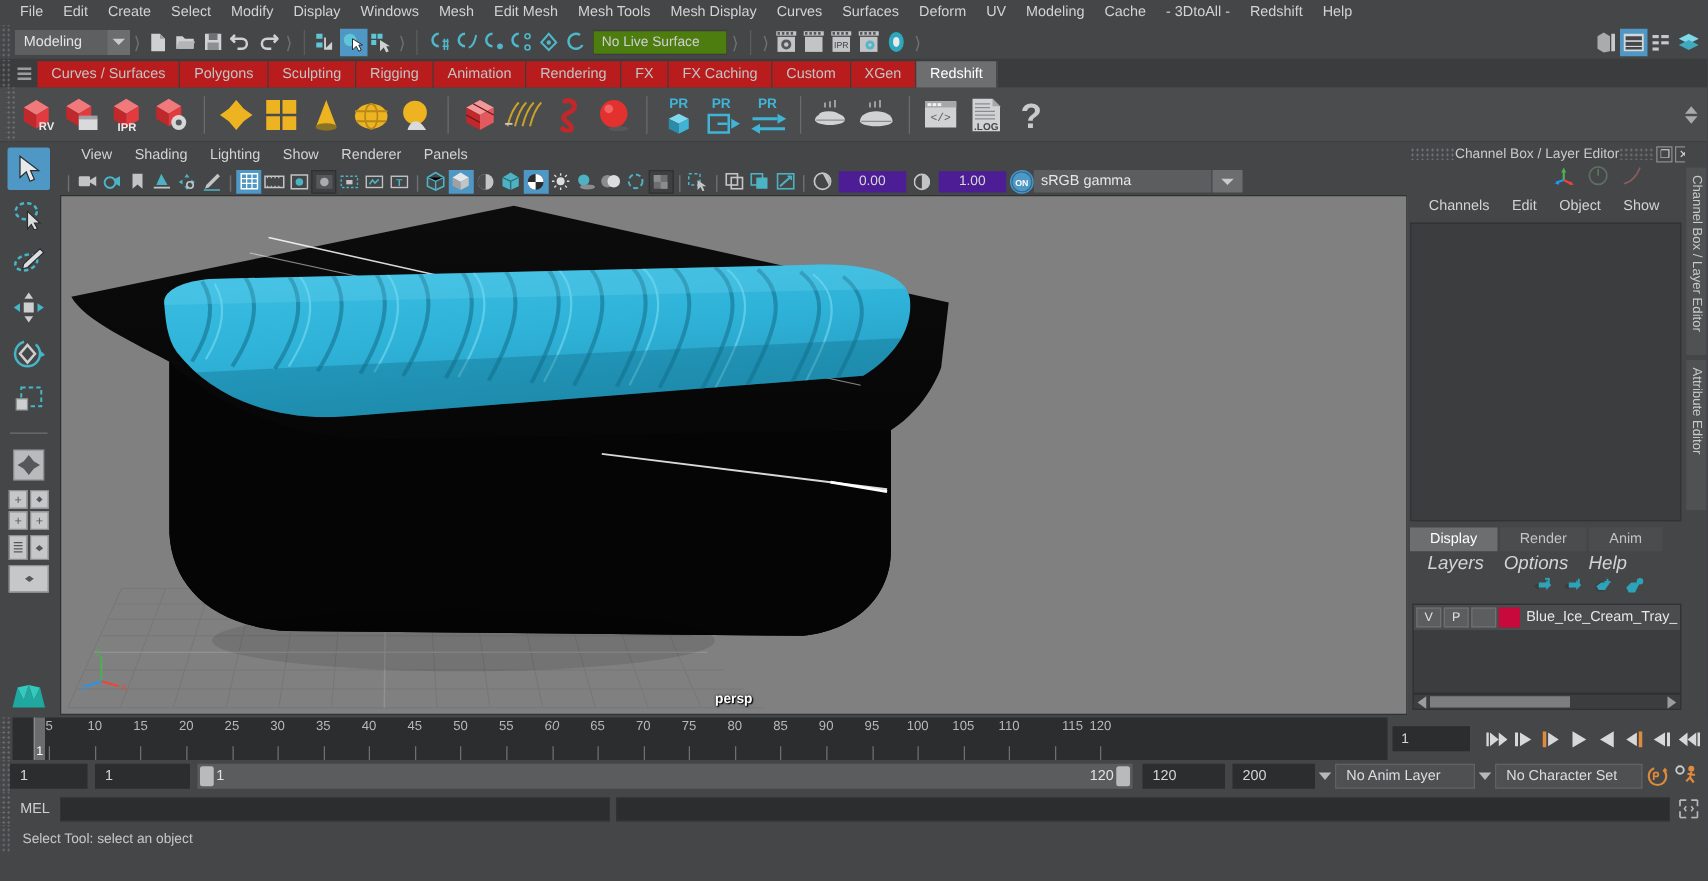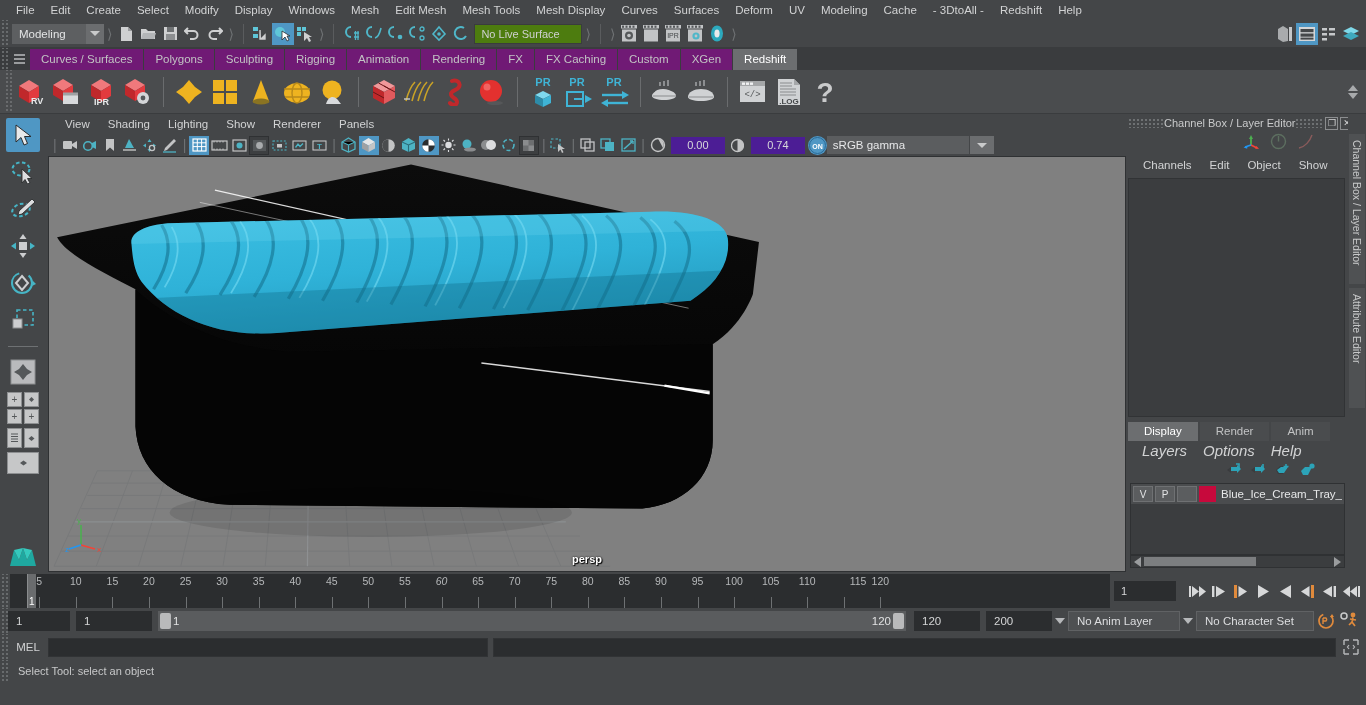--- a/index.html
+++ b/index.html
@@ -70,21 +70,21 @@
   }
   .shelf-handle {
     width: 22px; height: 22px; display: flex; align-items: center; justify-content: center;
   }
   .shelf-handle i {
     display:block; width: 11px; height: 2px; background: #9a9c9e;
     box-shadow: 0 -4px 0 #9a9c9e, 0 4px 0 #9a9c9e;
   }
   .stab {
     height: 21px; line-height: 21px; padding: 0 11px;
-    font-size: 11.5px; color: #c2c3c4; background: #701a75;
+    font-size: 11.5px; color: #c2c3c4; background: #b91c1c;
     border-right: 1px solid #3a3c3e;
     white-space: nowrap; cursor: default;
   }
   .stab.active { background: #6c6e70; color: #fff; }
 
   
   #shelficons {
     height: 44px; background: #4a4c4e;
     display: flex; align-items: center; padding-left: 4px;
     border-bottom: 1px solid #3a3c3e;
@@ -1000,21 +1000,21 @@
       <div class="num-field">
         <span>0.00</span>
       </div>
       <div class="vt">
         <svg width="13" height="15" viewBox="0 0 13 15">
             <circle cx="6.5" cy="7.5" r="6" fill="none" stroke="#c3c4c5" stroke-width="1.3"></circle>
             <path d="M6.5 1.5 a6 6 0 0 1 0 12z" fill="#c3c4c5"></path>
           </svg>
       </div>
       <div class="num-field">
-        <span>0.74</span>
+        <span>1.00</span>
       </div>
       <div class="vt on" style="border-radius:50%;width:19px">
         <svg width="17" height="17" viewBox="0 0 17 17">
             <circle cx="8.5" cy="8.5" r="8" fill="#4f97c4" stroke="#2b6b98" stroke-width="1"></circle>
             <text x="8.5" y="12" font-size="7" fill="#fff" text-anchor="middle" font-family="Liberation Sans, sans-serif" font-weight="bold">ON</text>
           </svg>
       </div>
       <div class="gamma-box">
         <span>sRGB gamma</span>
       </div>

